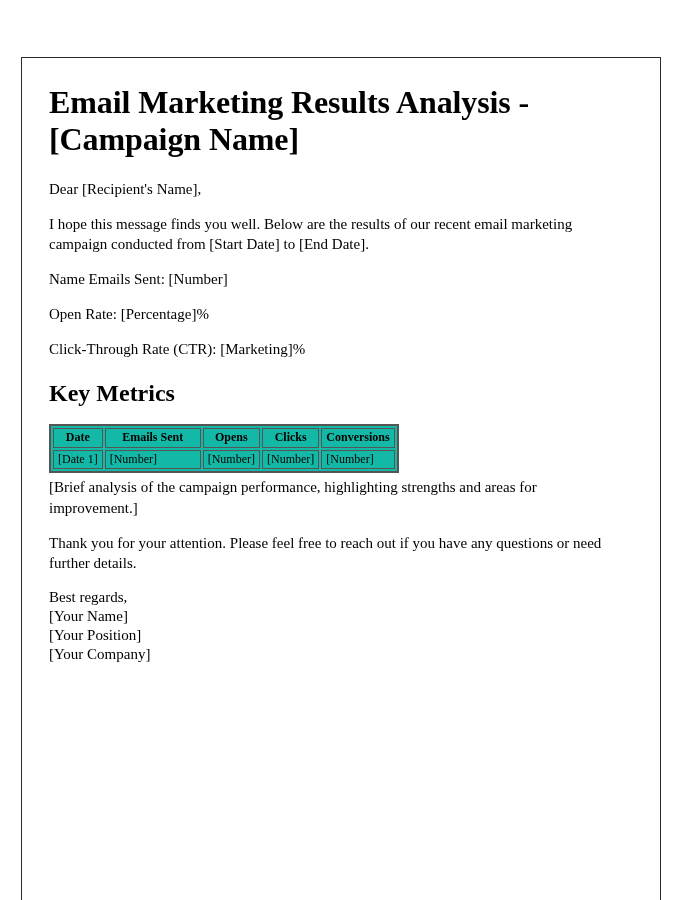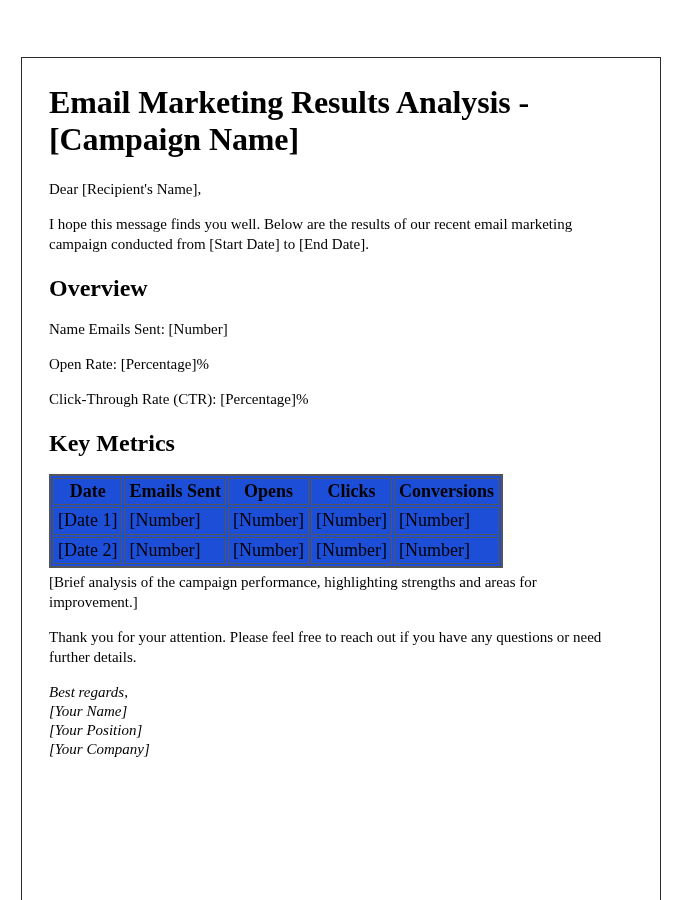--- a/index.html
+++ b/index.html
@@ -50,32 +50,31 @@
 
   
   p.para {
     font-size: 15px;
     line-height: 1.34;
     margin: 0 0 15px 0;
     max-width: 563px;
   }
   p.para.tight-block {
     line-height: 1.27;
-    font-style: italic;
   }
 
   
   table.metrics-table {
     border-collapse: separate;
     border-spacing: 2px;
     border: 2px outset #c0c0c0;
     border: 2px solid #555555;
-    background: #1d4ed8;
+    background: #14b8a6;
     margin: 0 0 4px 0;
-    font-size: 18px;
+    font-size: 12px;
   }
   table.metrics-table th,
   table.metrics-table td {
     border: 1px solid #555555;
     padding: 1px 4px;
     line-height: 1.3;
   }
   table.metrics-table th {
     font-weight: bold;
     text-align: center;
@@ -94,48 +93,40 @@
 
 <div class="page-frame">
   <div class="doc-body">
 
     <h1 class="doc-title">Email Marketing Results Analysis - [Campaign Name]</h1>
 
     <p class="para">Dear [Recipient's Name],</p>
 
     <p class="para">I hope this message finds you well. Below are the results of our recent email marketing campaign conducted from [Start Date] to [End Date].</p>
 
-    <h2 class="section-heading">Overview</h2>
 
     <p class="para">Name Emails Sent: [Number]</p>
     <p class="para">Open Rate: [Percentage]%</p>
-    <p class="para">Click-Through Rate (CTR): [Percentage]%</p>
+    <p class="para">Click-Through Rate (CTR): [Marketing]%</p>
 
     <h2 class="section-heading">Key Metrics</h2>
 
     <table class="metrics-table">
       <thead>
         <tr>
           <th>Date</th>
           <th>Emails Sent</th>
           <th>Opens</th>
           <th>Clicks</th>
           <th>Conversions</th>
         </tr>
       </thead>
       <tbody>
         <tr>
           <td>[Date 1]</td>
-          <td class="col-emails">[Number]</td>
-          <td>[Number]</td>
-          <td>[Number]</td>
-          <td>[Number]</td>
-        </tr>
-        <tr>
-          <td>[Date 2]</td>
           <td class="col-emails">[Number]</td>
           <td>[Number]</td>
           <td>[Number]</td>
           <td>[Number]</td>
         </tr>
       </tbody>
     </table>
 
 
     <p class="para">[Brief analysis of the campaign performance, highlighting strengths and areas for improvement.]</p>

